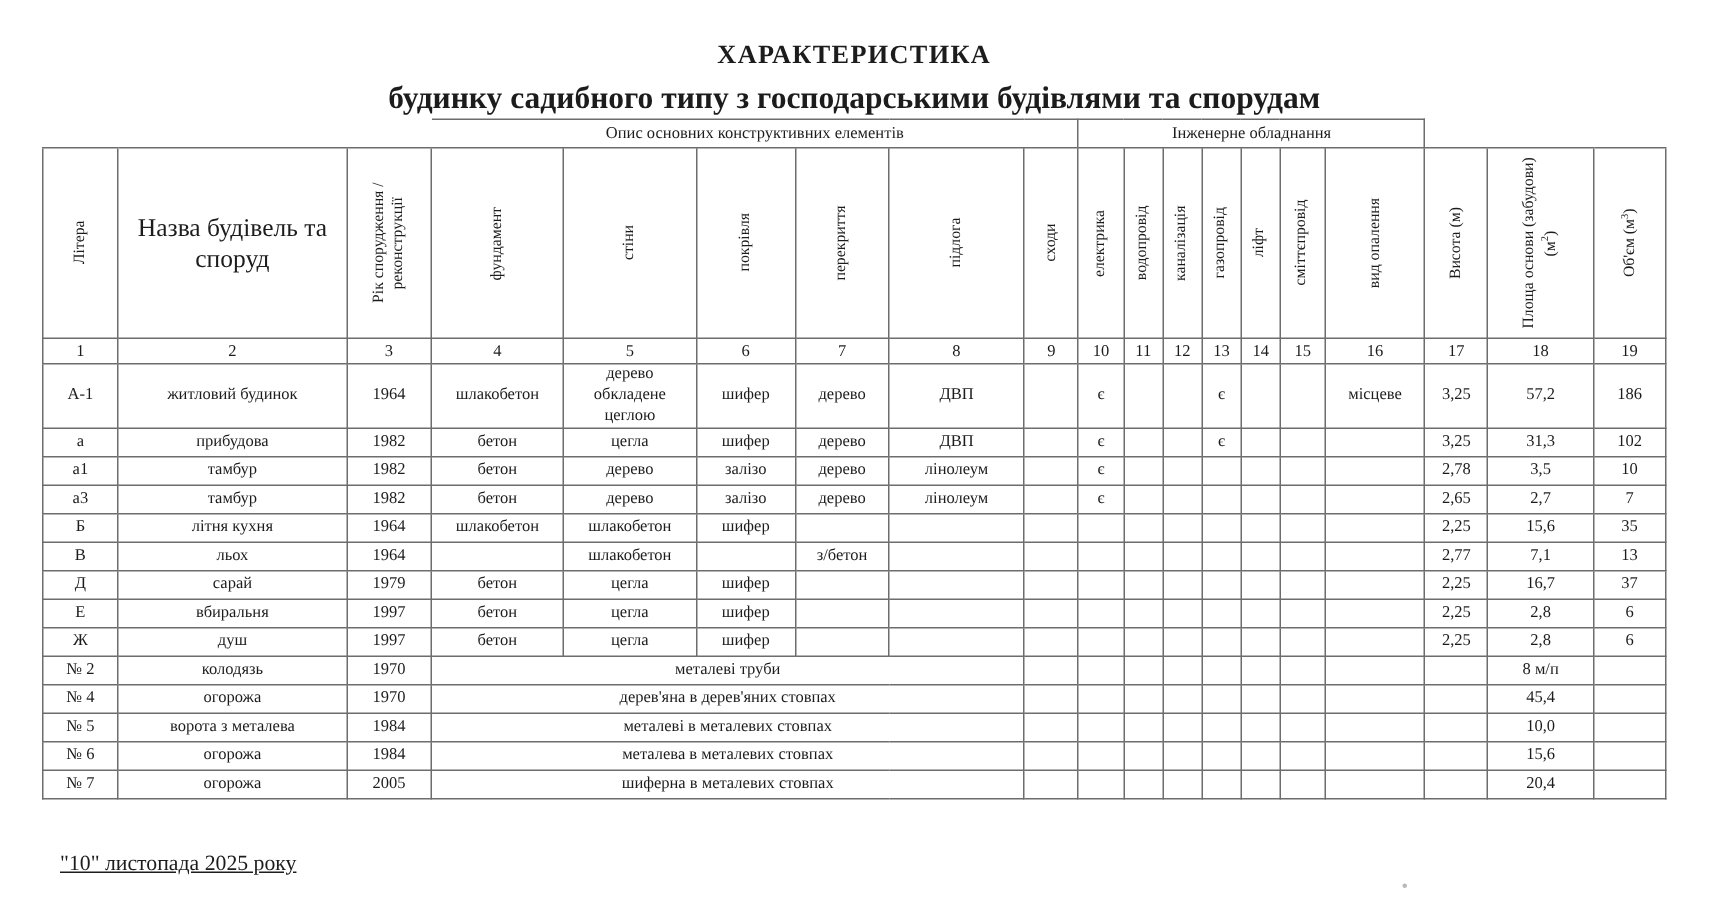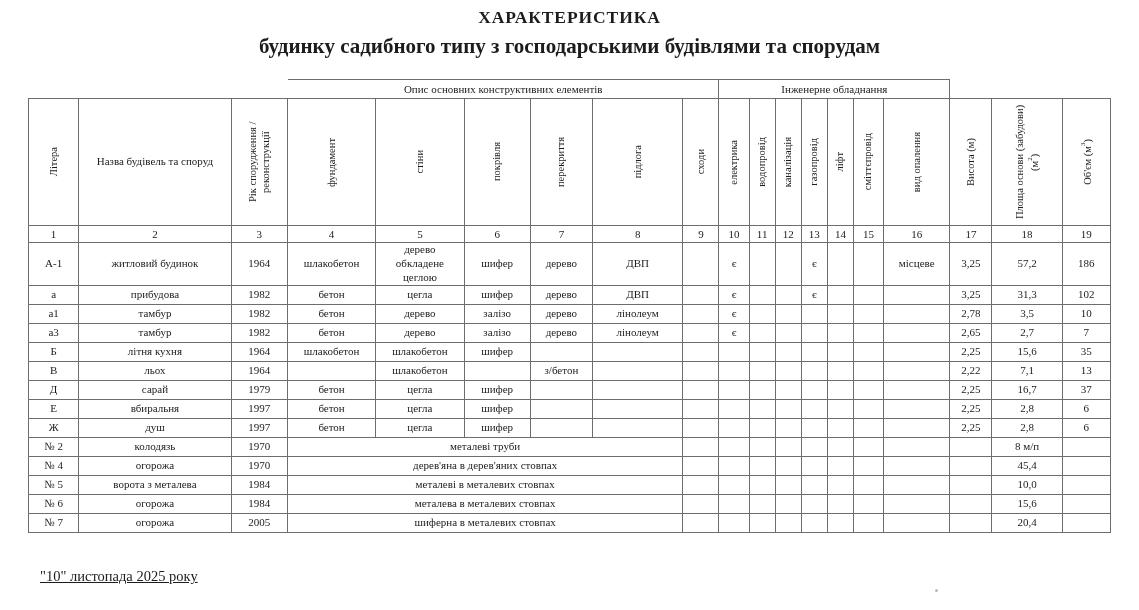--- a/index.html
+++ b/index.html
@@ -20,21 +20,21 @@
     position: relative;
     width: 1139px;
     height: 610px;
     padding: 0;
     box-sizing: border-box;
   }
 
   
   .title-block {
     text-align: center;
-    padding-top: 7px;
+    padding-top: 26px;
   }
   .doc-title {
     font-size: 17.5px;
     font-weight: bold;
     letter-spacing: 0.9px;
     line-height: 1.25;
     margin: 0;
   }
   .doc-subtitle {
     font-size: 21px;
@@ -94,21 +94,21 @@
   .vhead-two {
     writing-mode: vertical-rl;
     transform: rotate(180deg);
     margin: 0 auto;
     line-height: 1.25;
     font-size: 10.5px;
     text-align: center;
     height: 120px;
   }
   .hhead-inner {
-    font-size: 11px;
+    font-size: 17px;
     line-height: 1.25;
     padding: 0 3px;
   }
 
   
   .numrow td {
     height: 16px;
     font-size: 11px;
   }
 
@@ -400,21 +400,21 @@
             <td>з/бетон</td>
             <td></td>
             <td></td>
             <td class="mark"></td>
             <td class="mark"></td>
             <td class="mark"></td>
             <td class="mark"></td>
             <td class="mark"></td>
             <td class="mark"></td>
             <td class="mark"></td>
-            <td>2,22</td>
+            <td>2,77</td>
             <td>7,1</td>
             <td>13</td>
           </tr>
           <tr class="drow">
             <td>Д</td>
             <td class="left-pad">сарай</td>
             <td>1979</td>
             <td>бетон</td>
             <td>цегла</td>
             <td>шифер</td>

